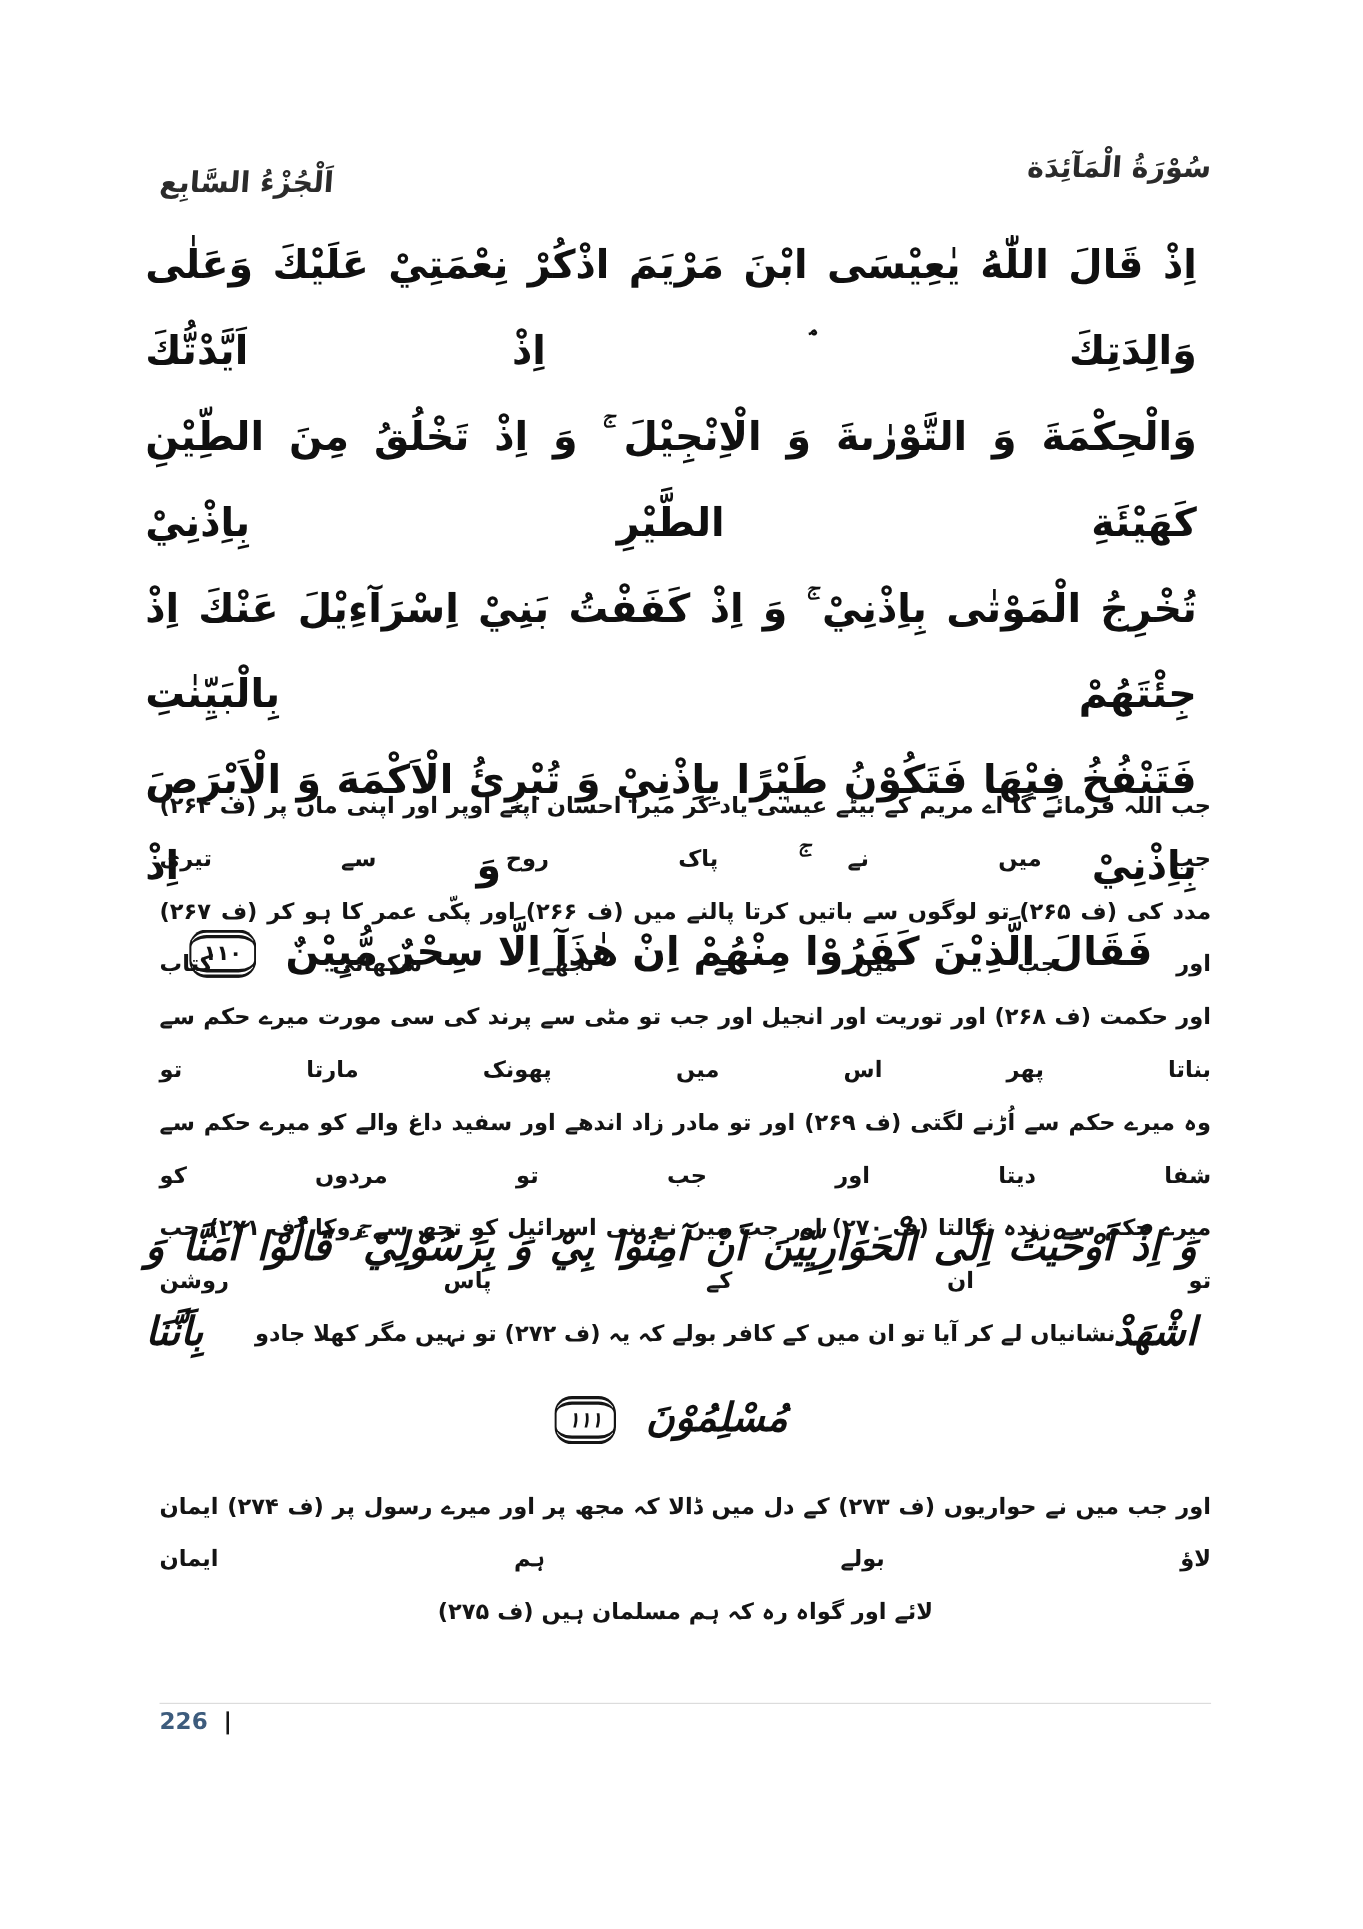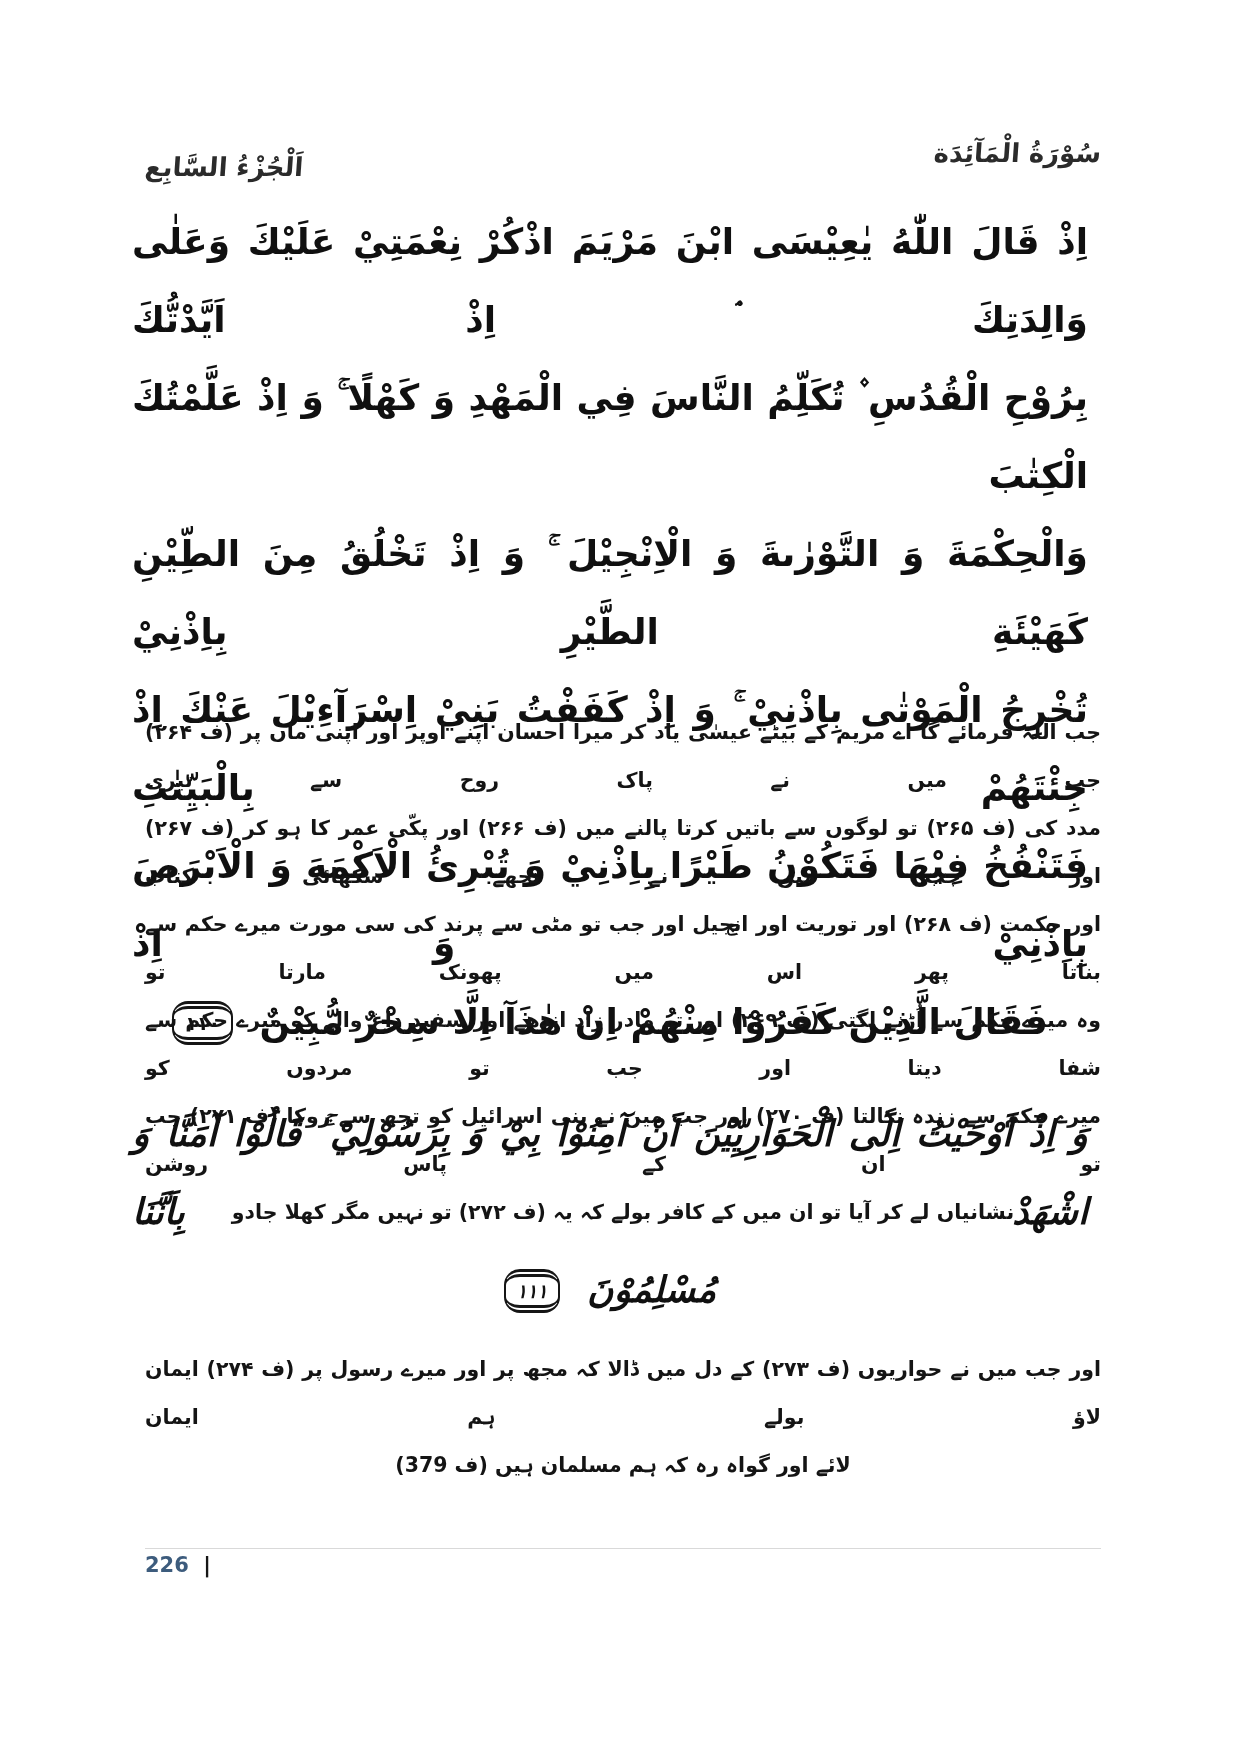--- a/index.html
+++ b/index.html
@@ -120,21 +120,20 @@
 
 <div class="page">
 
   <div class="header-row">
     <div class="callig surah">سُوْرَةُ الْمَآئِدَة</div>
     <div class="callig juz">اَلْجُزْءُ السَّابِع</div>
   </div>
 
   <div class="arabic-block" style="top:203px;">
     <div class="arabic-line">اِذْ قَالَ اللّٰهُ يٰعِيْسَى ابْنَ مَرْيَمَ اذْكُرْ نِعْمَتِيْ عَلَيْكَ وَعَلٰى وَالِدَتِكَ ۘ اِذْ اَيَّدْتُّكَ</div>
-    <div class="arabic-line">بِرُوْحِ الْقُدُسِ ۫ تُكَلِّمُ النَّاسَ فِي الْمَهْدِ وَ كَهْلًا ۚ وَ اِذْ عَلَّمْتُكَ الْكِتٰبَ</div>
     <div class="arabic-line">وَالْحِكْمَةَ وَ التَّوْرٰىةَ وَ الْاِنْجِيْلَ ۚ وَ اِذْ تَخْلُقُ مِنَ الطِّيْنِ كَهَيْئَةِ الطَّيْرِ بِاِذْنِيْ</div>
     <div class="arabic-line">تُخْرِجُ الْمَوْتٰى بِاِذْنِيْ ۚ وَ اِذْ كَفَفْتُ بَنِيْ اِسْرَآءِيْلَ عَنْكَ اِذْ جِئْتَهُمْ بِالْبَيِّنٰتِ</div>
     <div class="arabic-line">فَتَنْفُخُ فِيْهَا فَتَكُوْنُ طَيْرًا بِاِذْنِيْ وَ تُبْرِئُ الْاَكْمَهَ وَ الْاَبْرَصَ بِاِذْنِيْ ۚ وَ اِذْ</div>
     <div class="arabic-line center">
       <span>فَقَالَ الَّذِيْنَ كَفَرُوْا مِنْهُمْ اِنْ هٰذَآ اِلَّا سِحْرٌ مُّبِيْنٌ</span>
       <span class="verse-marker">
         <span>١١٠</span>
       </span>
     </div>
   </div>
@@ -153,21 +152,21 @@
     <div class="arabic-line center">
       <span>مُسْلِمُوْنَ</span>
       <span class="verse-marker">
         <span>١١١</span>
       </span>
     </div>
   </div>
 
   <div class="urdu-block" style="top:1345px;">
     <div class="urdu-line">اور جب میں نے حواریوں (ف ۲۷۳) کے دل میں ڈالا کہ مجھ پر اور میرے رسول پر (ف ۲۷۴) ایمان لاؤ بولے ہم ایمان</div>
-    <div class="urdu-line center">لائے اور گواہ رہ کہ ہم مسلمان ہیں (ف 379)</div>
+    <div class="urdu-line center">لائے اور گواہ رہ کہ ہم مسلمان ہیں (ف ۲۷۵)</div>
   </div>
 
   <div class="footer-rule"></div>
   <div class="page-number-wrap">
     <span class="page-number">226</span>
     <span class="page-number-sep">|</span>
   </div>
 
 </div>
 

